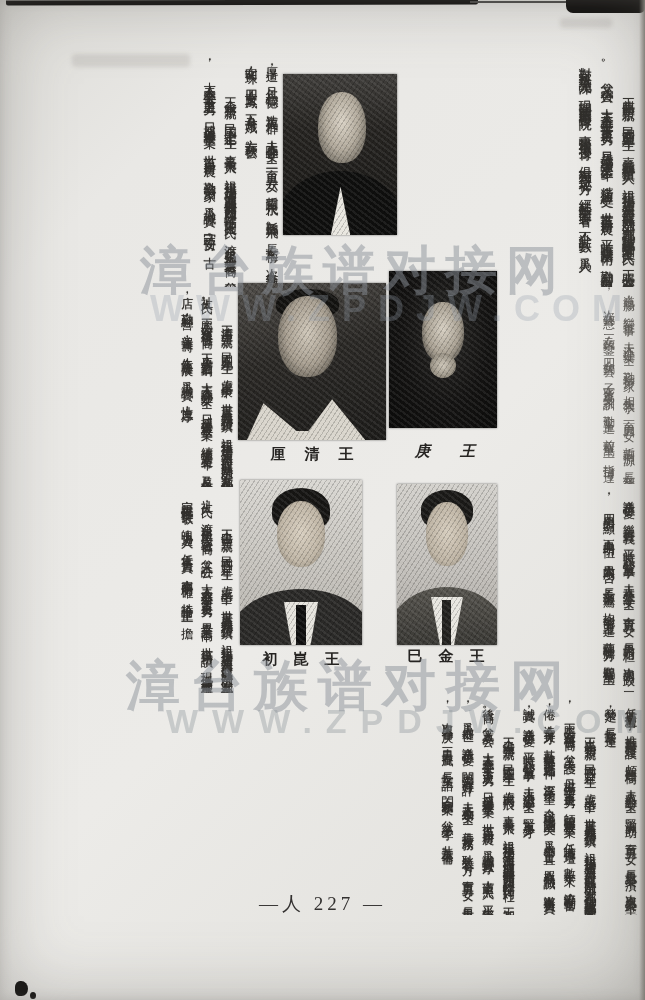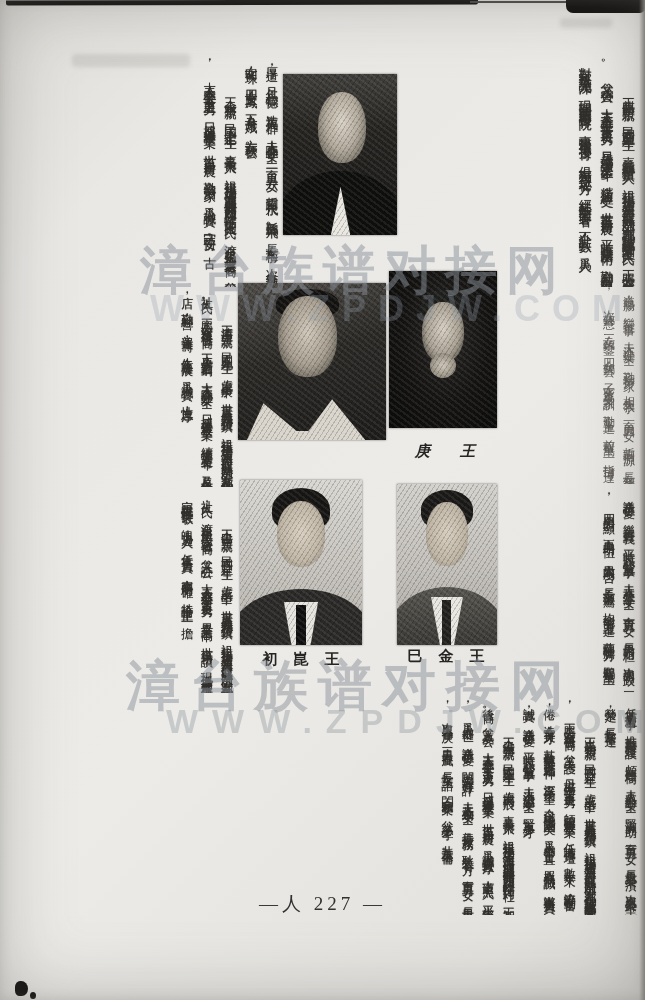--- a/index.html
+++ b/index.html
@@ -118,20 +118,21 @@
   </div>
 
   <div id="blk-qingli-left" class="vtext">　　王清厘宗親，民國九年生，歲次庚申，世居嘉義縣布袋鎮，祖籍福建省泉州府晉江縣南門外十九都錦堂後鄉榮園社人氏。王照公渡台後後裔。王庚公之哲嗣，太夫人陳妙女士，日據公學校畢業，續修漢文有年，及長自耕農兼營餅店，勤經營，善運籌，生意隆展，爲人誠實，性忠厚，</div>
   <div id="blk-jinshui-cont" class="vtext">道熱腸，樂行善事。夫人江提女士，勤儉持家，相夫敎子，育一男四女，哲嗣淵源，長女錦蓮適黃姓，次女錦慧，三女錦鑾，四女錦雲，子女皆篤受家訓，勤奮上進，前程萬里，指日可達。</div>
   <div id="photo-qingli" class="photo">
     <div class="hair"></div>
     <div class="head"></div>
     <div class="shirt"></div>
     <div class="grain"></div>
   </div>
+  <div id="cap-qingli" class="caption">厘清王</div>
   <div id="photo-geng" class="photo">
     <div class="hair"></div>
     <div class="head"></div>
     <div class="shirt"></div>
     <div class="grain"></div>
   </div>
   <div id="cap-geng" class="caption">庚王</div>
 
   <div id="blk-jinsi-left" class="vtext">　　王金巳宗親，民國廿一年生，歲次壬申，世居嘉義縣布袋鎮，祖籍福建省泉州府晉江縣南門外十九都錦堂後鄉榮園社人氏，渡台祖王照公之後裔，父王註公，太夫人蔡潘女士之長男，畢業高中，世第耕讀，現任農會理事，宗親賦性英敏，魄力過人，任事負責，察事明確，持論堂正，擔</div>
   <div id="blk-qingli-cont" class="vtext">謙恭仁愛，樂善好義，平時熱心公益族事。夫人林水浮女士，育六男一女，長男明桓，次男明政，三男明仁，四男明顯，五男明伍，六男明啓，長女淑鶯，均能努力上進，蘭桂騰芳，鵬程萬里</div>

